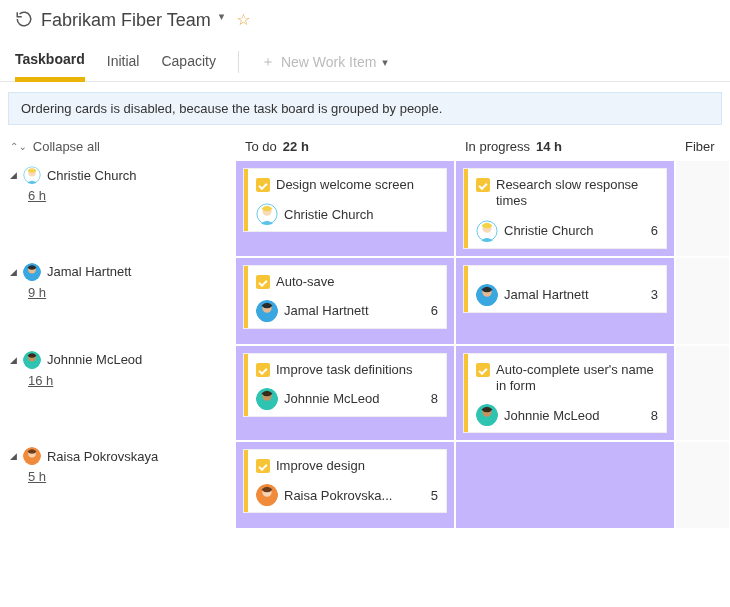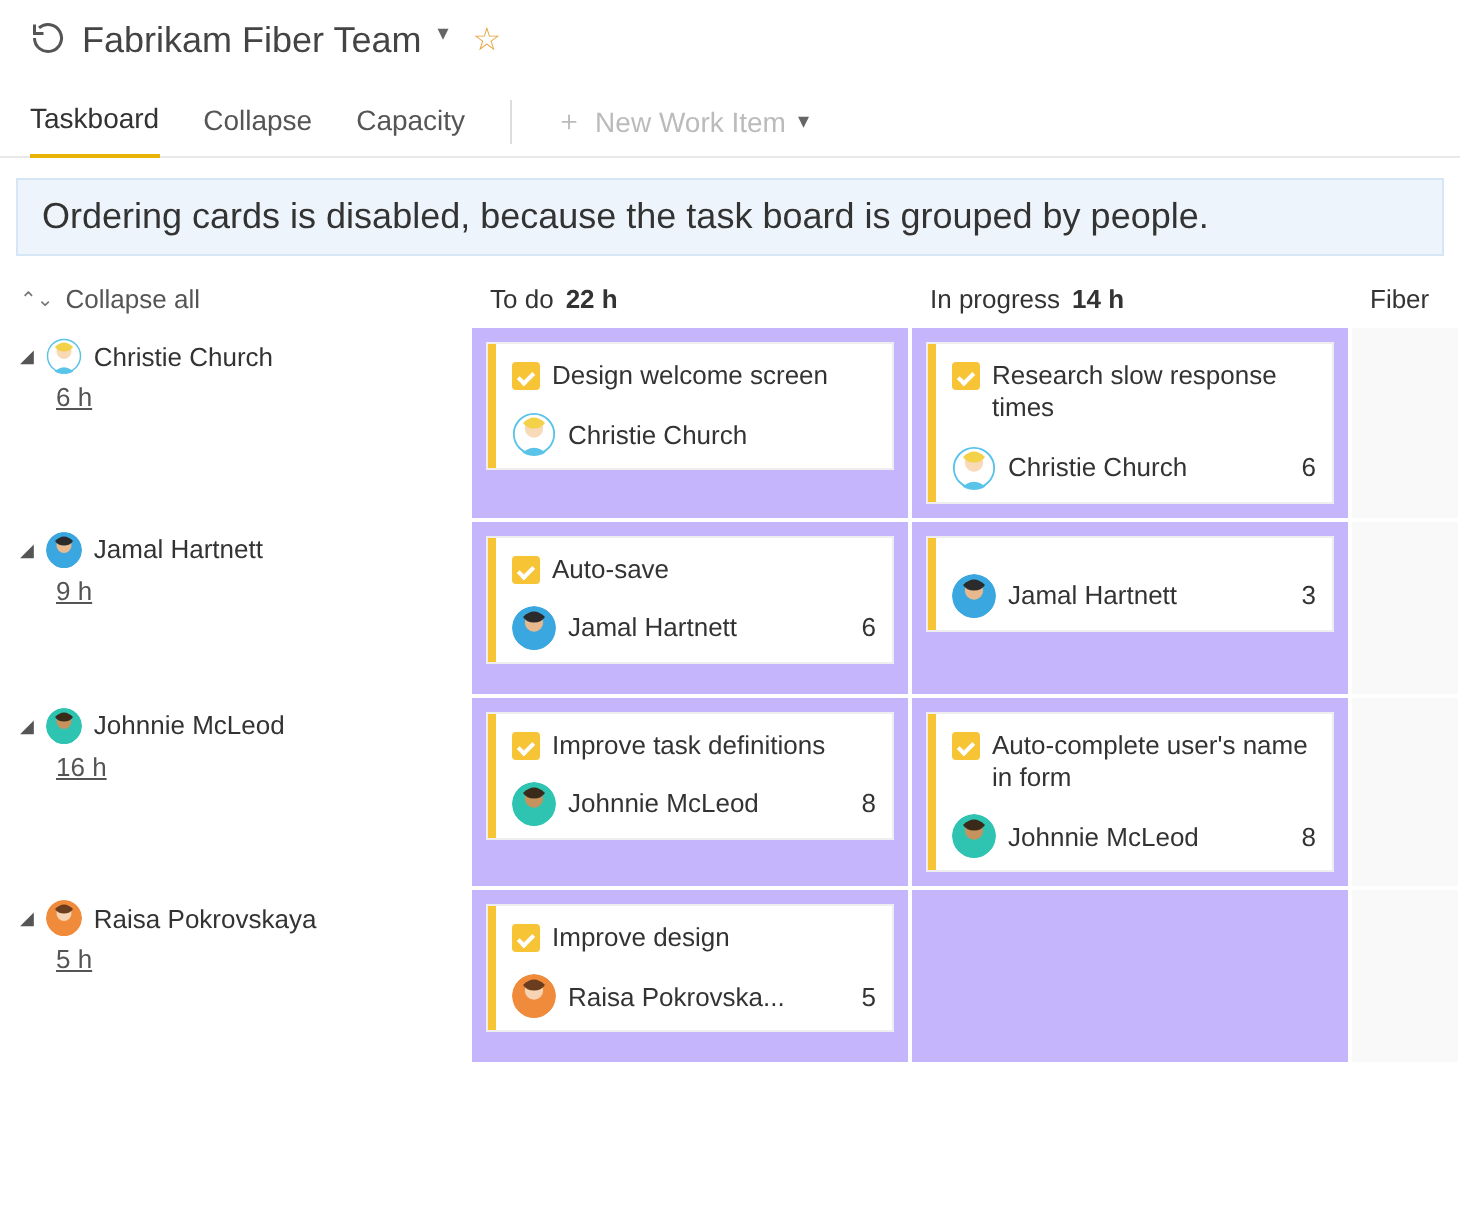--- a/index.html
+++ b/index.html
@@ -42,40 +42,40 @@
     border-bottom: 1px solid #e8e8e8;
     margin-top: 8px;
   }
   .tab {
     padding: 8px 0 10px 0;
     color: #555;
     font-size: 14px;
     cursor: pointer;
   }
   .tab.active {
-    font-weight: 400;
+    font-weight: 700;
     color: #333;
-    border-bottom: 2px solid #eab308;
+    border-bottom: 5px solid #eab308;
     margin-bottom: -1px;
   }
   .tab-sep {
     width: 1px; height: 22px; background: #ddd;
   }
   .new-item {
     display: flex; align-items: center; gap: 6px;
     color: #bbb; font-size: 14px;
     cursor: default;
   }
   .plus { font-size: 14px; color: #bbb; }
   .info-bar {
     background: #eef4fb;
     border: 1px solid #d6e6f7;
     padding: 8px 12px;
     margin: 10px 8px 8px 8px;
-    font-size: 18px;
+    font-size: 13px;
     color: #333;
   }
   .board {
     display: grid;
     grid-template-columns: 235px 220px 220px 55px;
     gap: 0;
   }
   .col-header {
     padding: 6px 10px 6px 10px;
     font-size: 13px;
@@ -167,21 +167,21 @@
       <path d="M3 3v6h6"></path>
     </svg>
   </span>
   <span class="title">Fabrikam Fiber Team</span>
   <span class="chevron-down">▾</span>
   <span class="star-icon">☆</span>
 </div>
 
 <div class="tabs">
   <div class="tab active">Taskboard</div>
-  <div class="tab">Collapse</div>
+  <div class="tab">Initial</div>
   <div class="tab">Capacity</div>
   <div class="tab-sep"></div>
   <div class="new-item">
     <span class="plus">＋</span>
     <span>New Work Item</span>
     <span class="chevron-down">▾</span>
   </div>
 </div>
 
 <div class="info-bar">Ordering cards is disabled, because the task board is grouped by people.</div>

